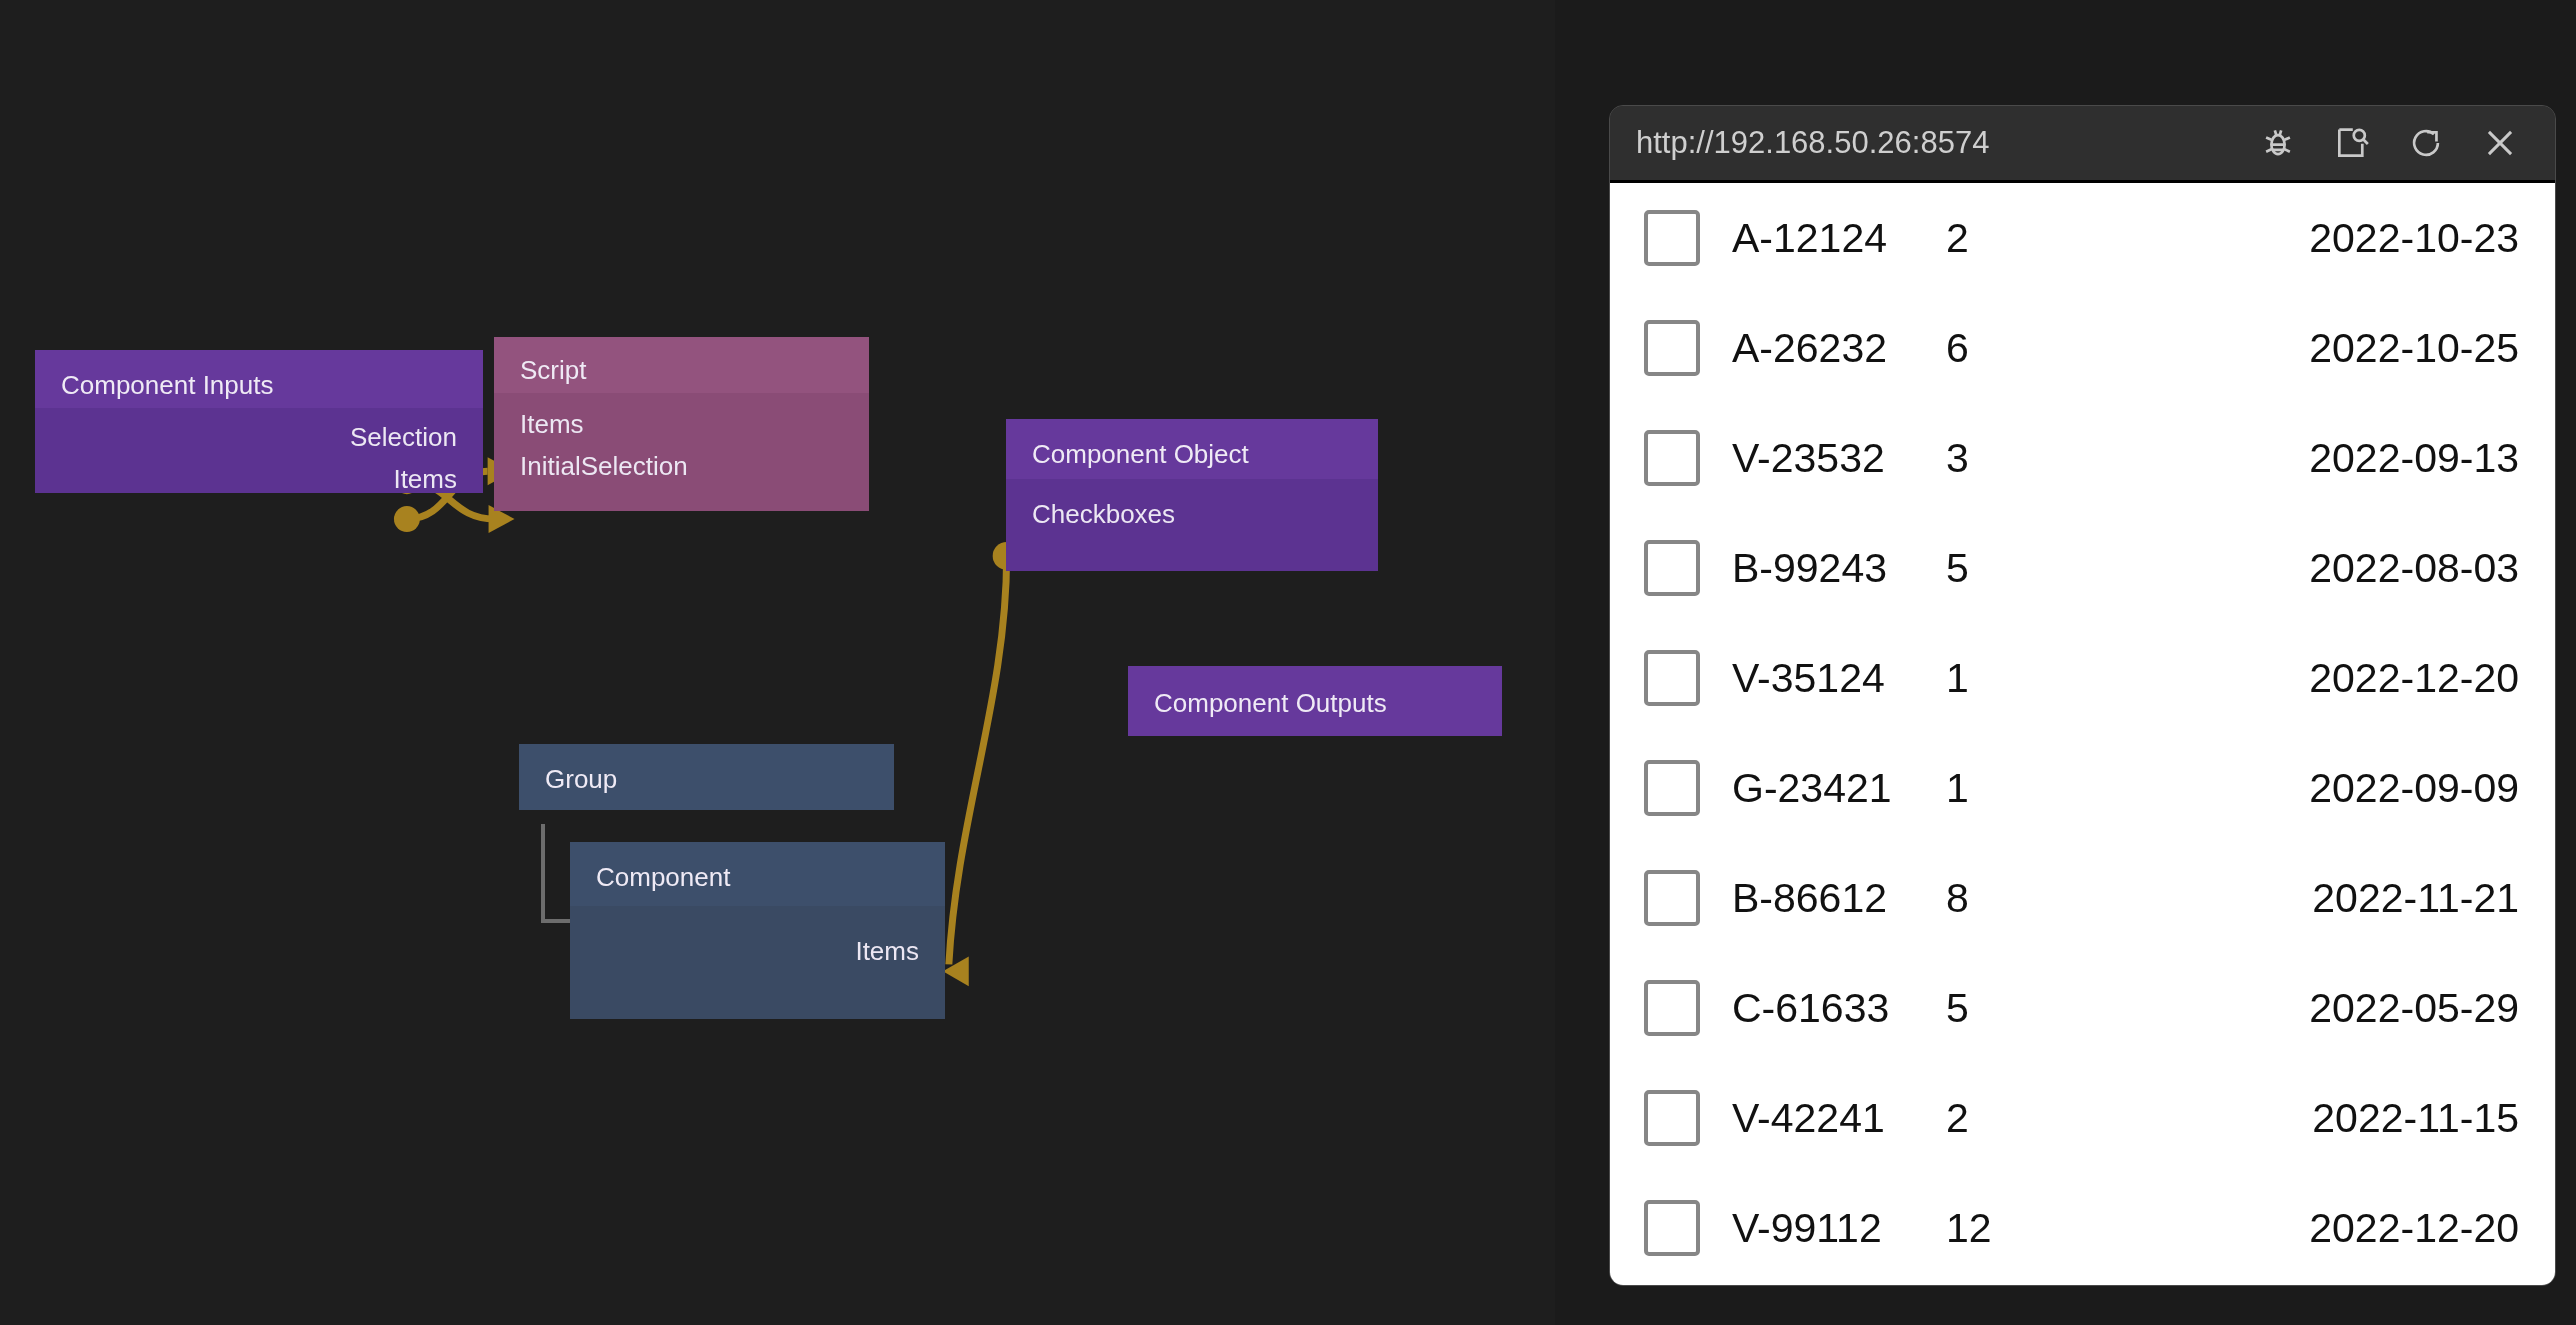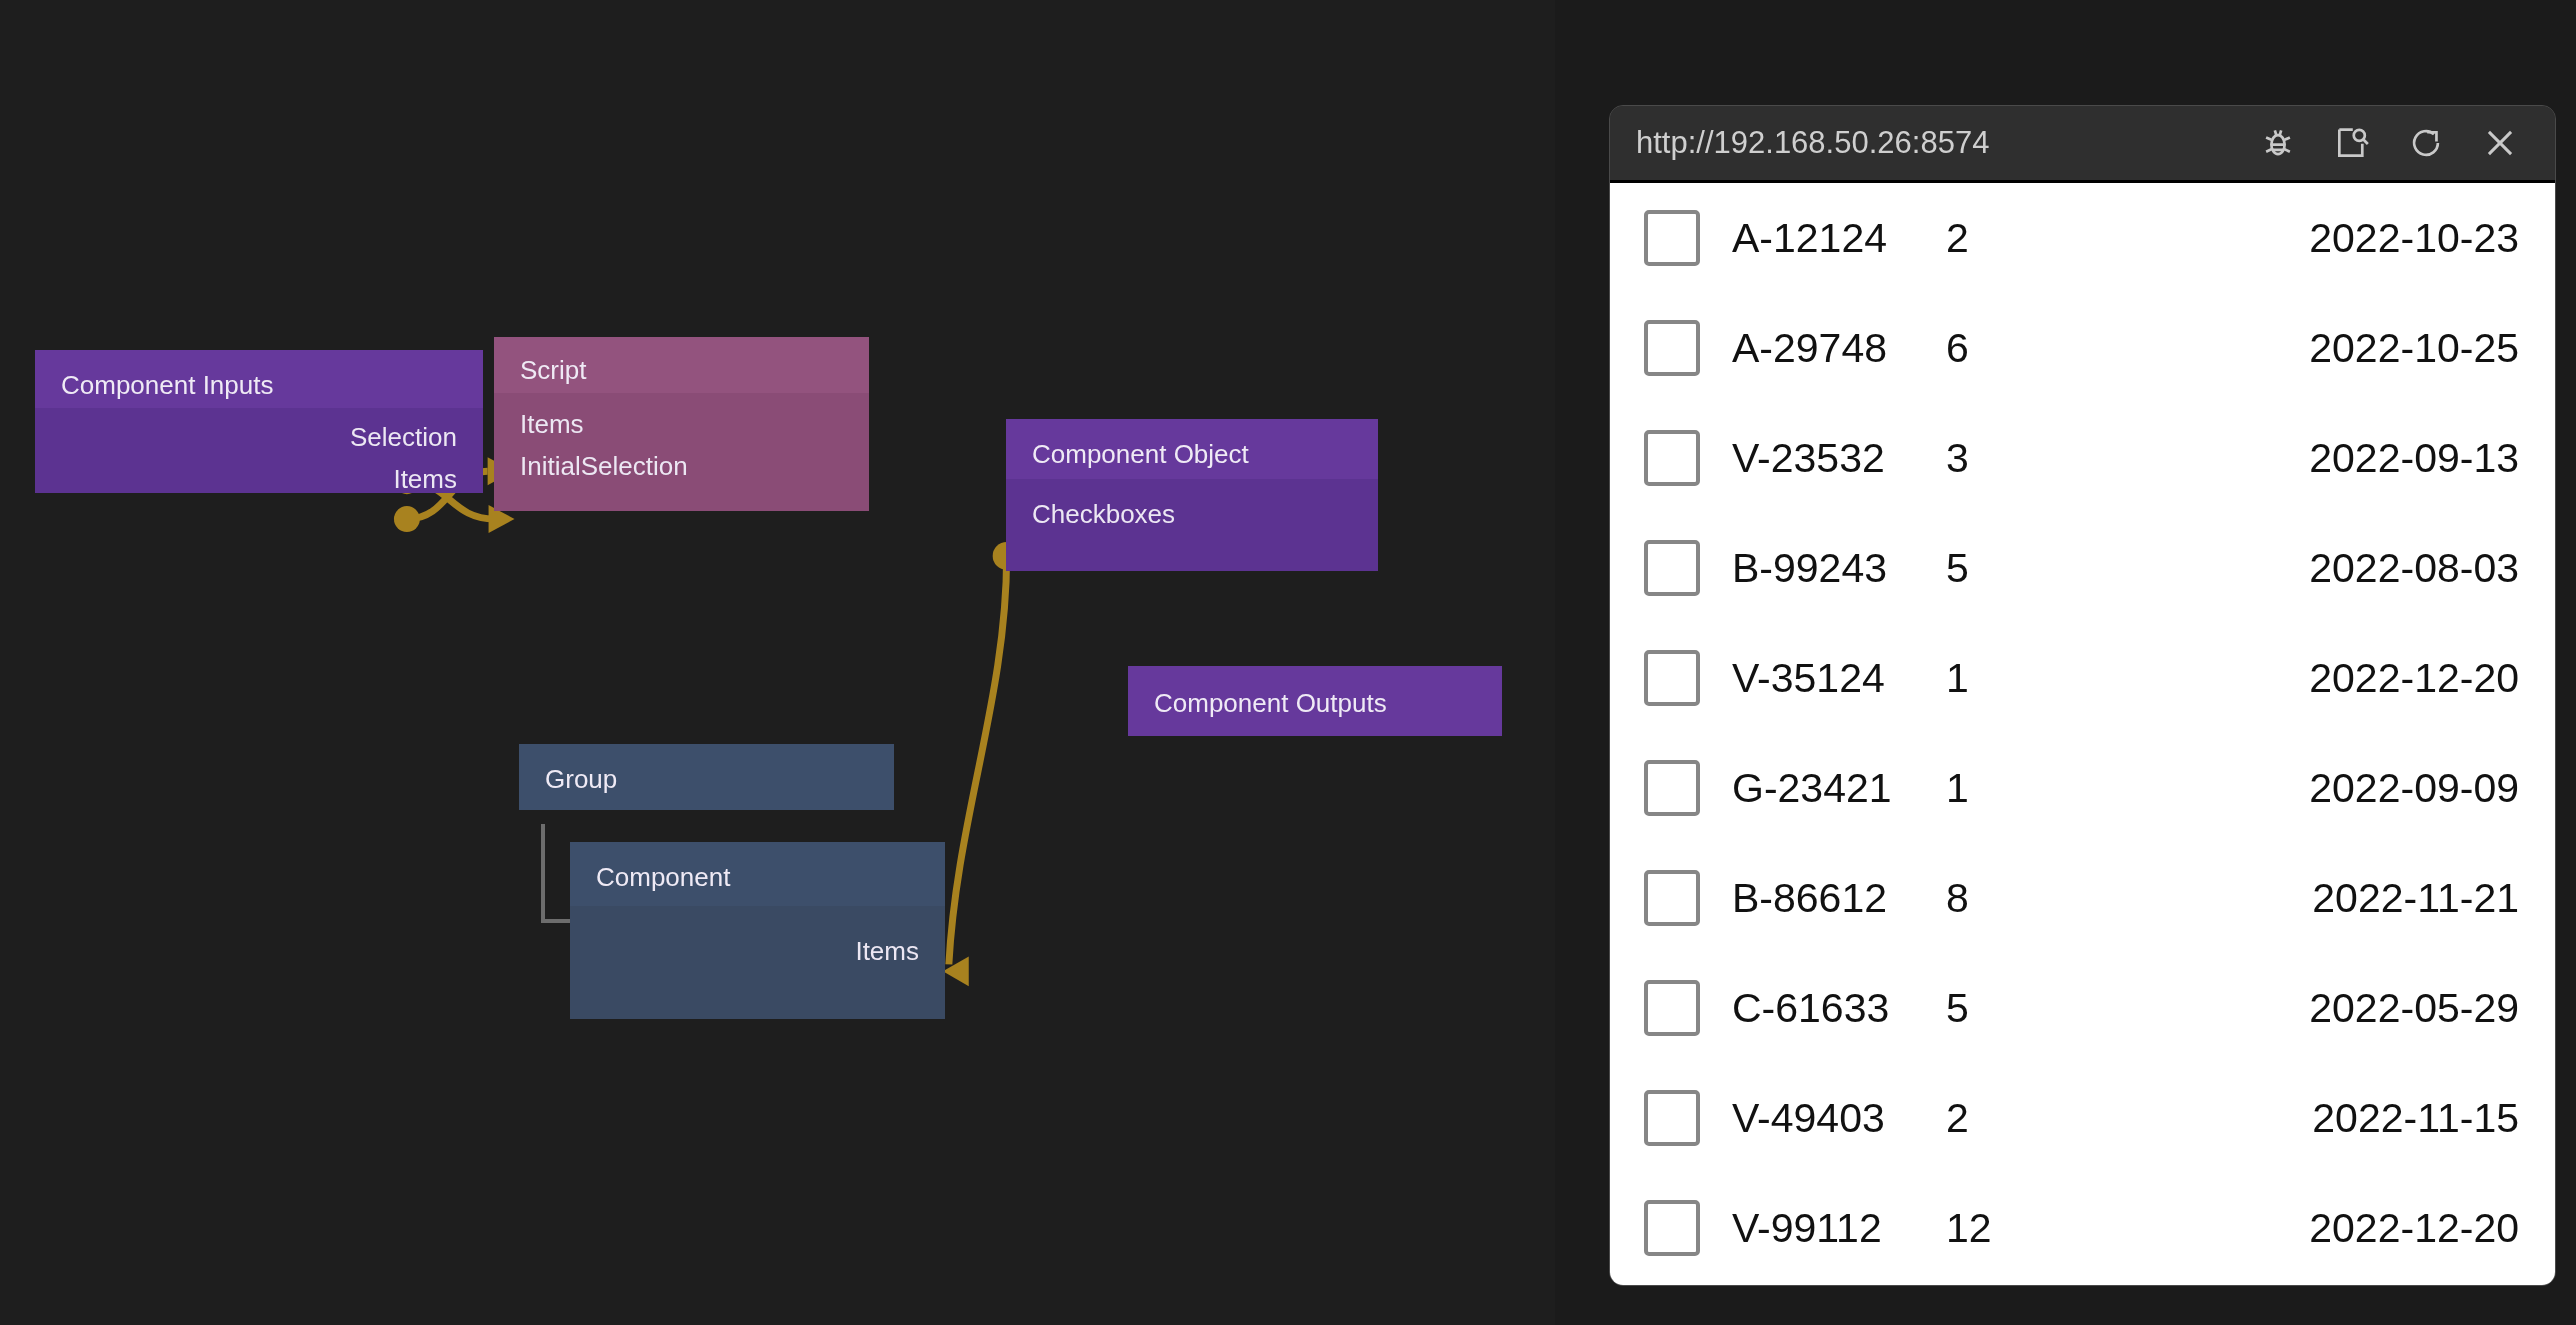--- a/index.html
+++ b/index.html
@@ -201,21 +201,21 @@
     <div class="panel-sep"></div>
     <div class="panel-page" id="panel-page">
         <div class="row">
           <div class="cb"></div>
           <div class="c-id">A-12124</div>
           <div class="c-qty">2</div>
           <div class="c-date">2022-10-23</div>
         </div>
         <div class="row">
           <div class="cb"></div>
-          <div class="c-id">A-29748</div>
+          <div class="c-id">A-26232</div>
           <div class="c-qty">6</div>
           <div class="c-date">2022-10-25</div>
         </div>
         <div class="row">
           <div class="cb"></div>
           <div class="c-id">V-23532</div>
           <div class="c-qty">3</div>
           <div class="c-date">2022-09-13</div>
         </div>
         <div class="row">
@@ -243,21 +243,21 @@
           <div class="c-date">2022-11-21</div>
         </div>
         <div class="row">
           <div class="cb"></div>
           <div class="c-id">C-61633</div>
           <div class="c-qty">5</div>
           <div class="c-date">2022-05-29</div>
         </div>
         <div class="row">
           <div class="cb"></div>
-          <div class="c-id">V-49403</div>
+          <div class="c-id">V-42241</div>
           <div class="c-qty">2</div>
           <div class="c-date">2022-11-15</div>
         </div>
         <div class="row">
           <div class="cb"></div>
           <div class="c-id">V-99112</div>
           <div class="c-qty">12</div>
           <div class="c-date">2022-12-20</div>
         </div>
       </div>

